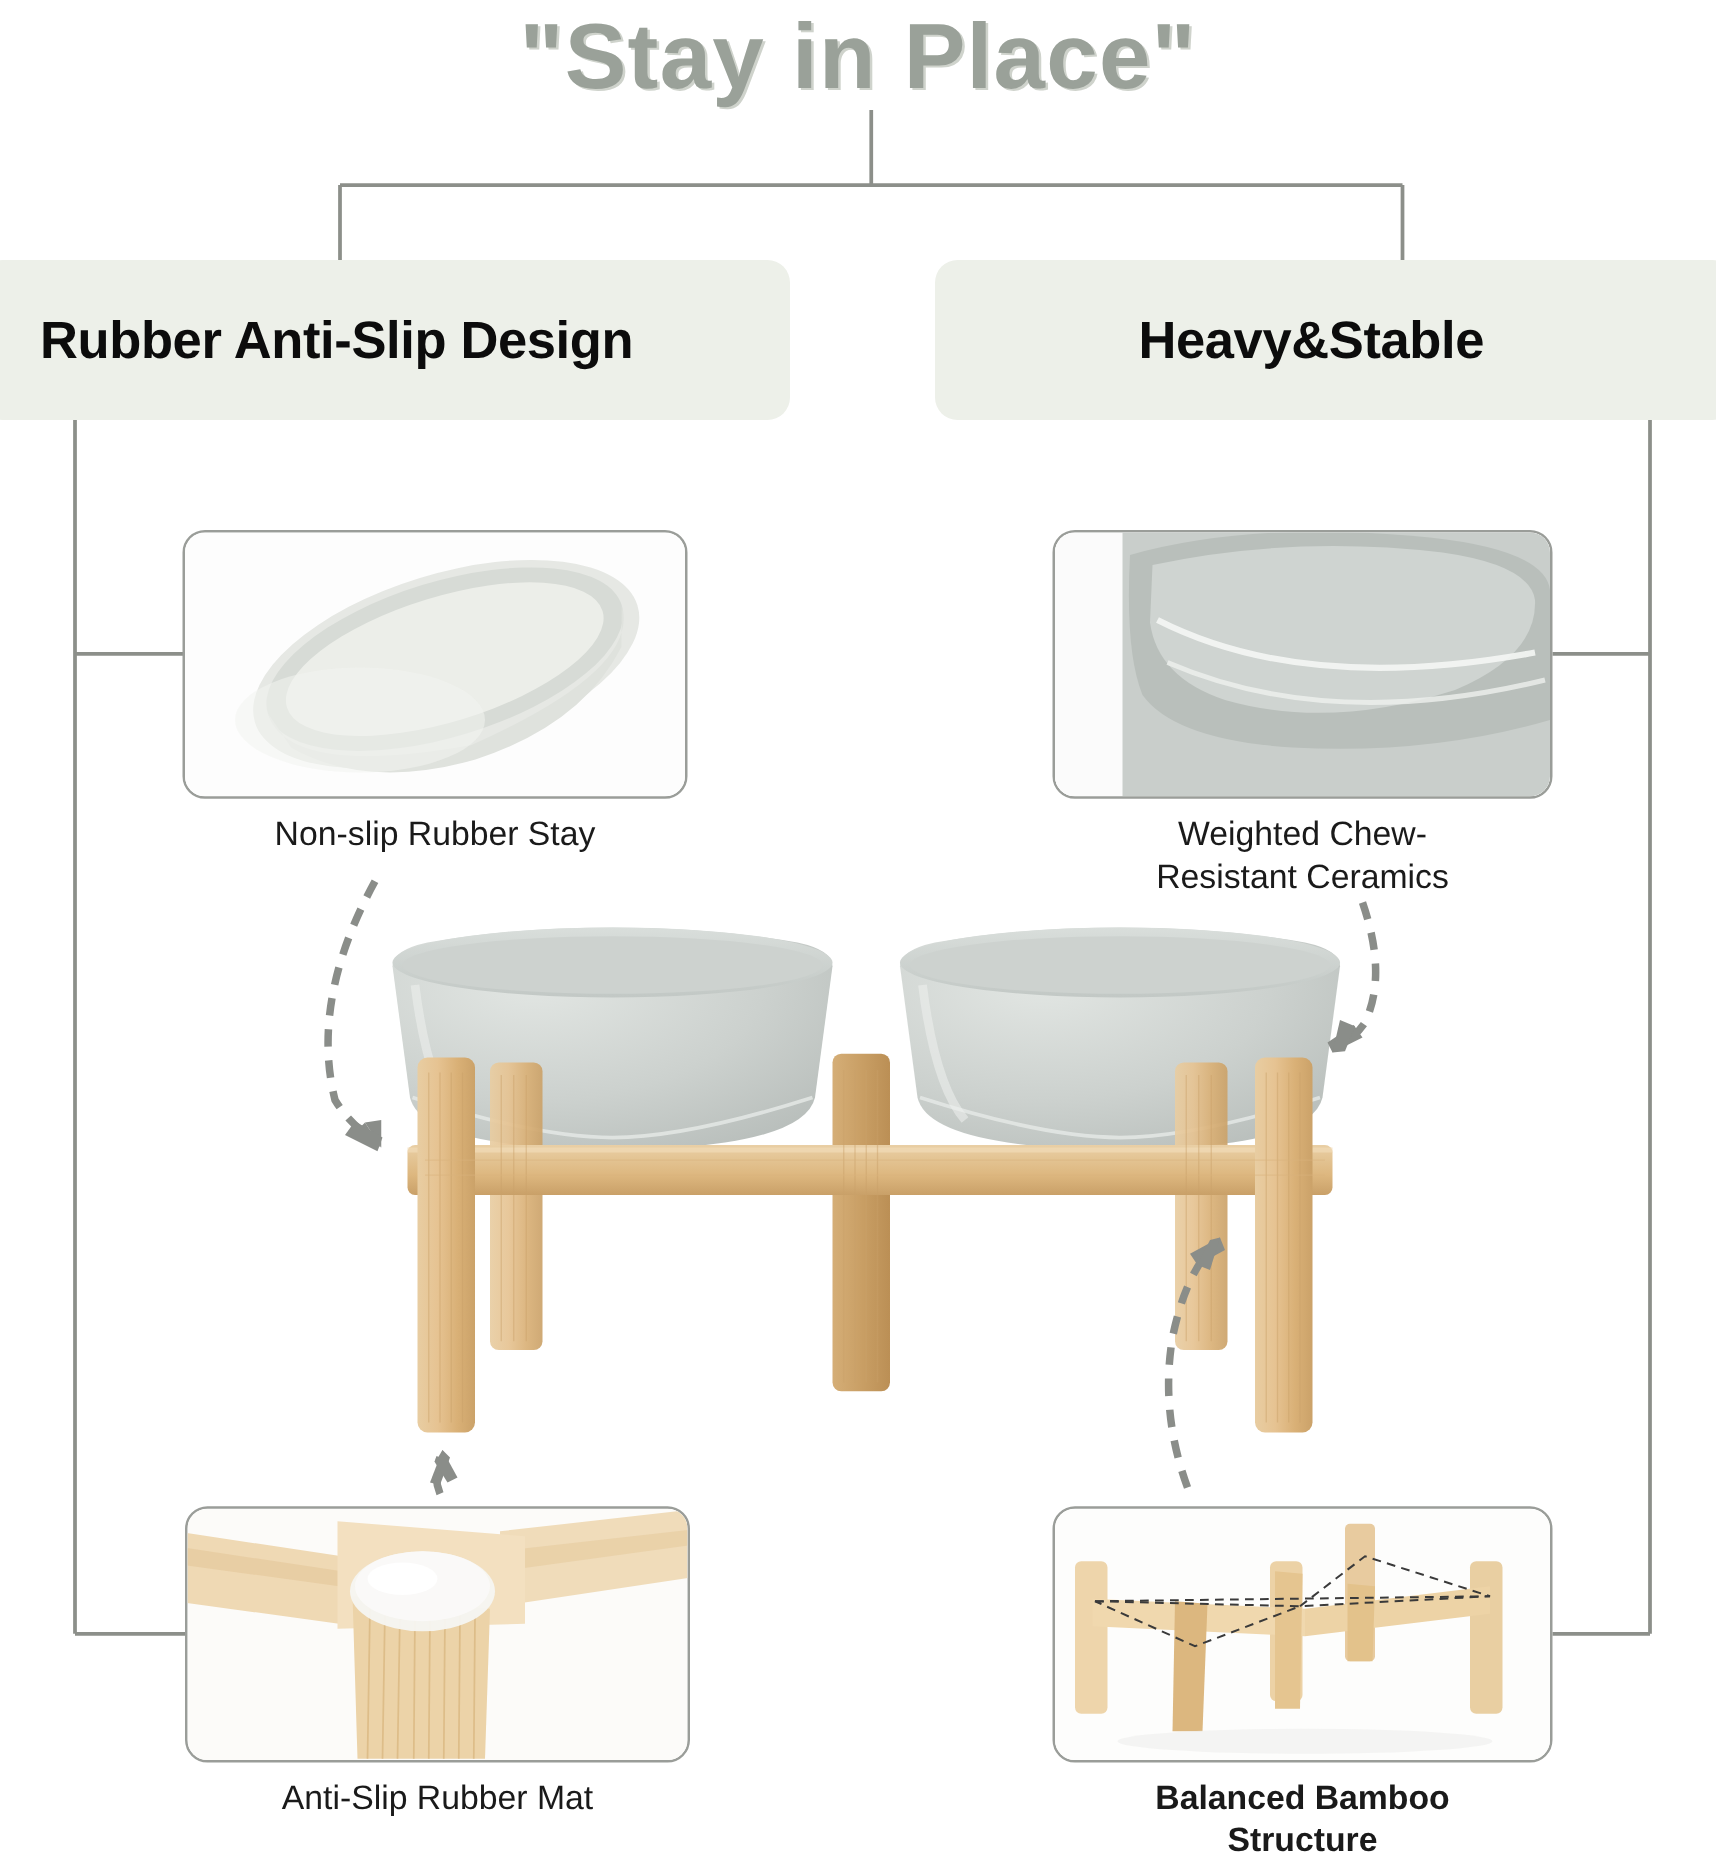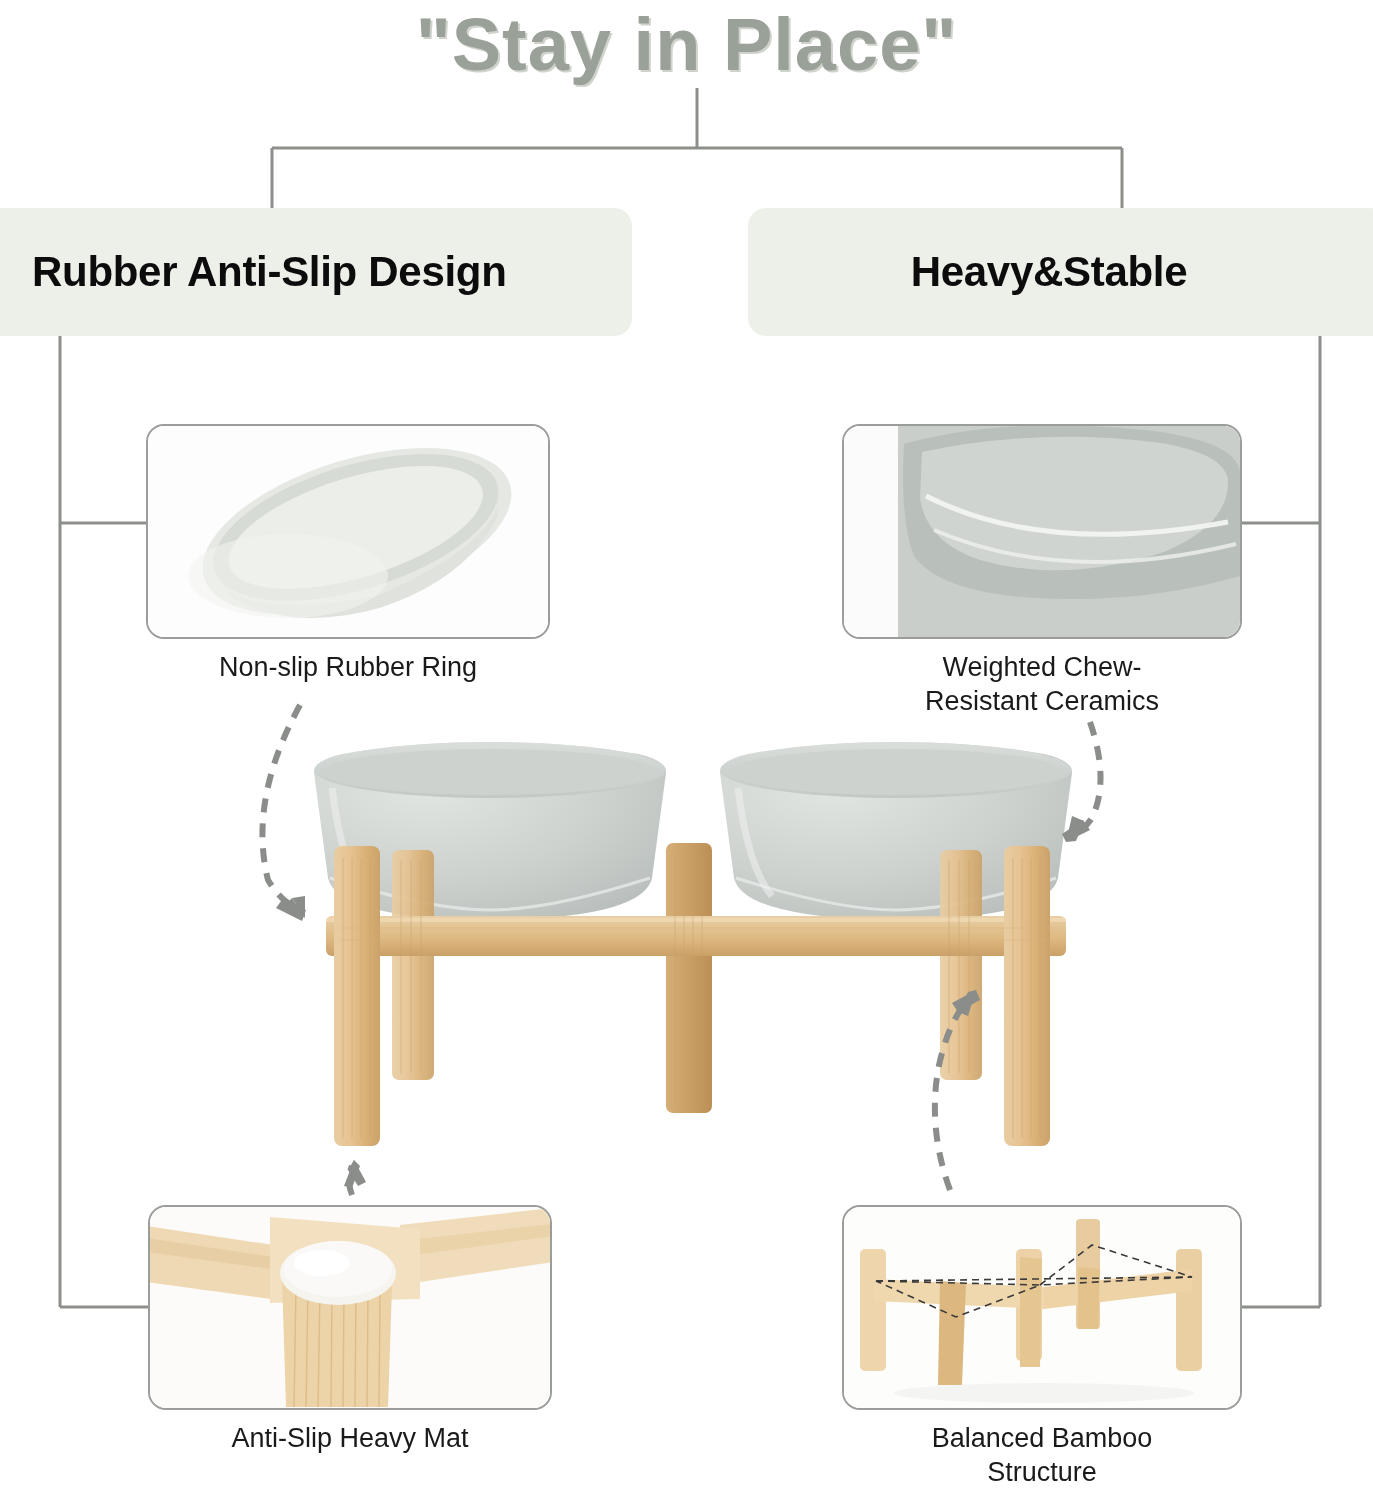--- a/index.html
+++ b/index.html
@@ -94,21 +94,21 @@
   #card-tr { left: 842px; top: 424px; width: 400px; }
   #card-tr .detail-frame { width: 400px; height: 215px; }
   #card-tr .detail-caption { top: 226px; }
 
   #card-bl { left: 148px; top: 1205px; width: 404px; }
   #card-bl .detail-frame { width: 404px; height: 205px; }
   #card-bl .detail-caption { top: 216px; }
 
   #card-br { left: 842px; top: 1205px; width: 400px; }
   #card-br .detail-frame { width: 400px; height: 205px; }
-  #card-br .detail-caption { top: 216px; }
+  #card-br .detail-caption { top: 216px; font-weight: bold; }
 
   
   #hero {
     position: absolute;
     left: 280px; top: 728px;
     width: 824px; height: 456px;
   }
 
   
   #arrows {
@@ -249,21 +249,21 @@
         <rect width="400" height="211" fill="#fdfdfd"></rect>
         <g transform="rotate(-17 200 110)">
           <ellipse cx="210" cy="108" rx="160" ry="72" fill="#e6e8e4"></ellipse>
           <ellipse cx="210" cy="104" rx="148" ry="62" fill="#d7dbd6"></ellipse>
           <ellipse cx="210" cy="104" rx="132" ry="50" fill="#eceee9"></ellipse>
           <path d="M62 104 Q62 158 210 176 Q358 158 358 104 L348 136 Q300 186 210 188 Q120 186 72 136 Z" fill="#dfe2dd"></path>
         </g>
         <ellipse cx="140" cy="150" rx="100" ry="42" fill="#f3f4f1" opacity="0.55"></ellipse>
       </svg>
     </div>
-    <div class="detail-caption">Non-slip Rubber Ring</div>
+    <div class="detail-caption">Non-slip Rubber Stay</div>
   </div>
 
   <div class="detail-card" id="card-tr">
     <div class="detail-frame">
       <svg width="396" height="211" viewBox="0 0 396 211">
         <rect width="396" height="211" fill="#ffffff"></rect>
         <path d="M52 0 L396 0 L396 211 L52 211 Q40 140 44 80 Q48 28 52 0 Z" fill="#c9cecb"></path>
         <path d="M60 18 Q160 -10 300 4 Q392 14 396 46 L396 150 Q300 178 190 172 Q96 166 70 130 Q56 96 60 18 Z" fill="#b9bfbb"></path>
         <path d="M78 26 Q190 2 310 16 Q380 26 384 54 Q386 98 320 126 Q220 158 136 134 Q82 116 76 72 Z" fill="#cfd4d1"></path>
         <path d="M82 70 Q200 130 384 96" fill="none" stroke="#f4f6f4" stroke-width="5" opacity="0.9"></path>
@@ -298,21 +298,21 @@
             <line x1="206" y1="84" x2="205" y2="200"></line>
           <line x1="218" y1="85" x2="217" y2="200"></line>
             <line x1="230" y1="86" x2="229" y2="200"></line>
         </g>
 
         <ellipse cx="188" cy="66" rx="58" ry="32" fill="#f6f5f2" opacity="0.95"></ellipse>
         <ellipse cx="188" cy="62" rx="54" ry="28" fill="#fbfaf8" opacity="0.9"></ellipse>
         <ellipse cx="172" cy="56" rx="28" ry="13" fill="#ffffff" opacity="0.9"></ellipse>
       </svg>
     </div>
-    <div class="detail-caption">Anti-Slip Heavy Mat</div>
+    <div class="detail-caption">Anti-Slip Rubber Mat</div>
   </div>
 
   <div class="detail-card" id="card-br">
     <div class="detail-frame">
       <svg width="396" height="201" viewBox="0 0 396 201">
         <rect width="396" height="201" fill="#fdfdfc"></rect>
 
         <rect x="232" y="12" width="24" height="110" rx="4" fill="#e8cb9f"></rect>
 
         <rect x="16" y="42" width="26" height="122" rx="5" fill="#eed5ab"></rect>

